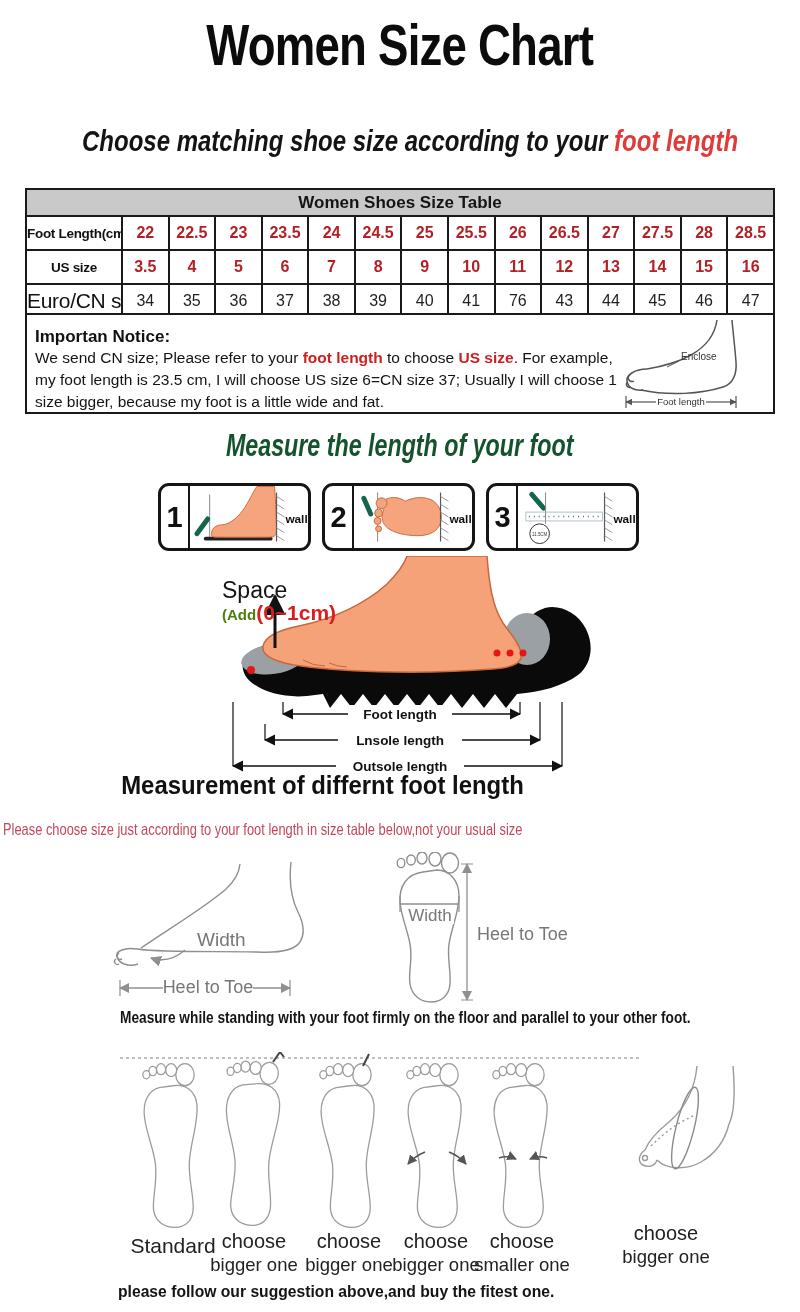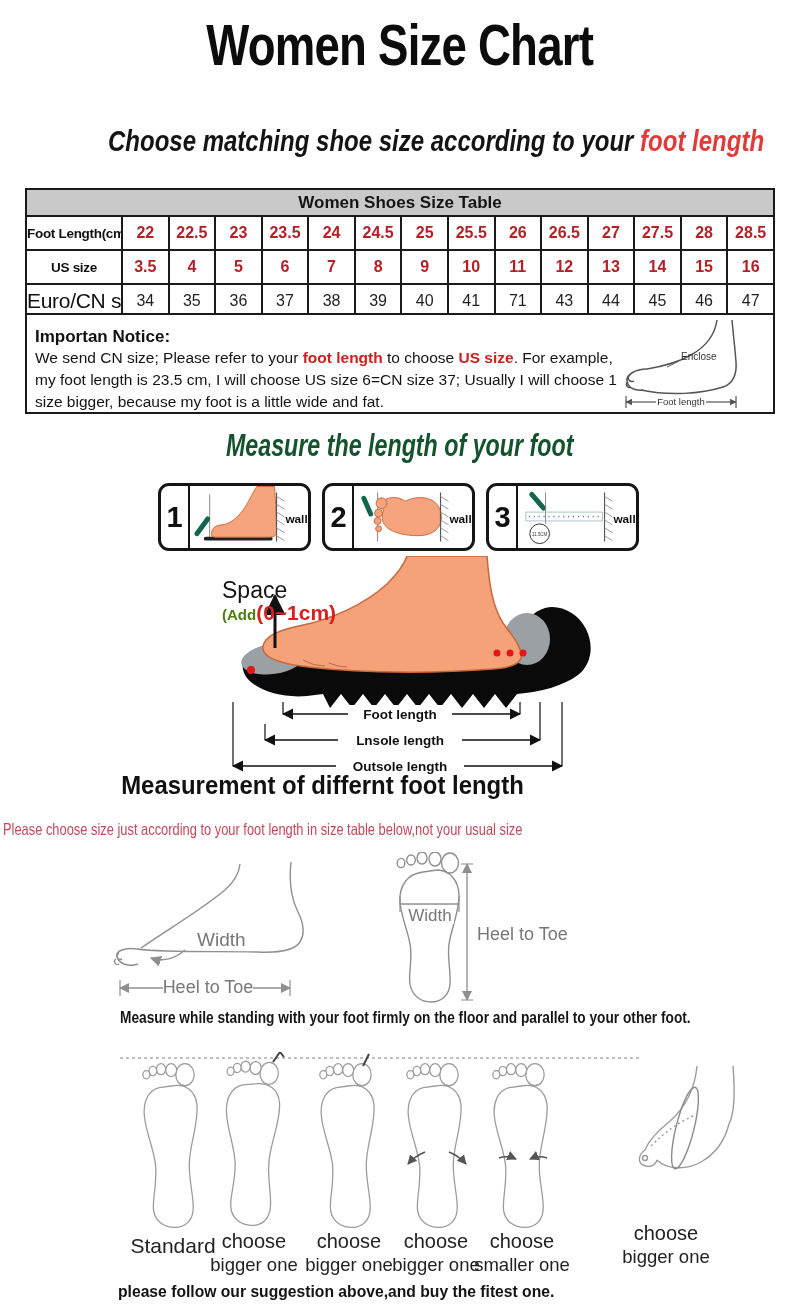--- a/index.html
+++ b/index.html
@@ -4,21 +4,21 @@
 <style>
   html,body{margin:0;padding:0;background:#fff;}
   .page{position:relative;width:800px;height:1312px;background:#ffffff;overflow:hidden;
         font-family:"Liberation Sans",sans-serif;color:#111;}
   .abs{position:absolute;}
   .cx{left:0;right:0;text-align:center;}
   .cond{display:inline-block;transform:scaleX(0.8);transform-origin:center;white-space:nowrap;}
   .condL{display:inline-block;transform-origin:left center;white-space:nowrap;}
 
   .title{top:12px;font-size:57px;font-weight:900;letter-spacing:-1px;color:#0c0c0c;}
-  .subtitle{top:124px;font-size:30px;font-weight:900;font-style:italic;color:#141414;padding-left:26px;}
+  .subtitle{top:124px;font-size:30px;font-weight:900;font-style:italic;color:#141414;}
   .subtitle .red{color:#e03a3a;}
 
   table.sizes{position:absolute;left:25px;top:188px;width:750px;border-collapse:collapse;table-layout:fixed;}
   table.sizes td{border:2px solid #1a1a1a;text-align:center;padding:0;overflow:hidden;white-space:nowrap;}
   td.cap{background:#c9c9c9;font-weight:bold;font-size:17px;height:25px;color:#141414;}
   td.lab{font-size:13.5px;letter-spacing:-0.3px;height:32px;}
   td.lab.b{font-weight:bold;}
   td.lab:not(.b){font-size:21px;}
   td.vred{color:#b32025;font-weight:bold;font-size:16px;height:32px;}
   td.vblk{color:#1f1f1f;font-size:16px;height:32px;margin-left:36px;}
@@ -128,21 +128,21 @@
         <tr>
           <td class="lab">Euro/CN size</td>
           <td class="vblk">34</td>
           <td class="vblk">35</td>
           <td class="vblk">36</td>
           <td class="vblk">37</td>
           <td class="vblk">38</td>
           <td class="vblk">39</td>
           <td class="vblk">40</td>
           <td class="vblk">41</td>
-          <td class="vblk">71</td>
+          <td class="vblk">76</td>
           <td class="vblk">43</td>
           <td class="vblk">44</td>
           <td class="vblk">45</td>
           <td class="vblk">46</td>
           <td class="vblk">47</td>
         </tr>
       </tbody>
   </table>
 
   <div class="abs notice">

